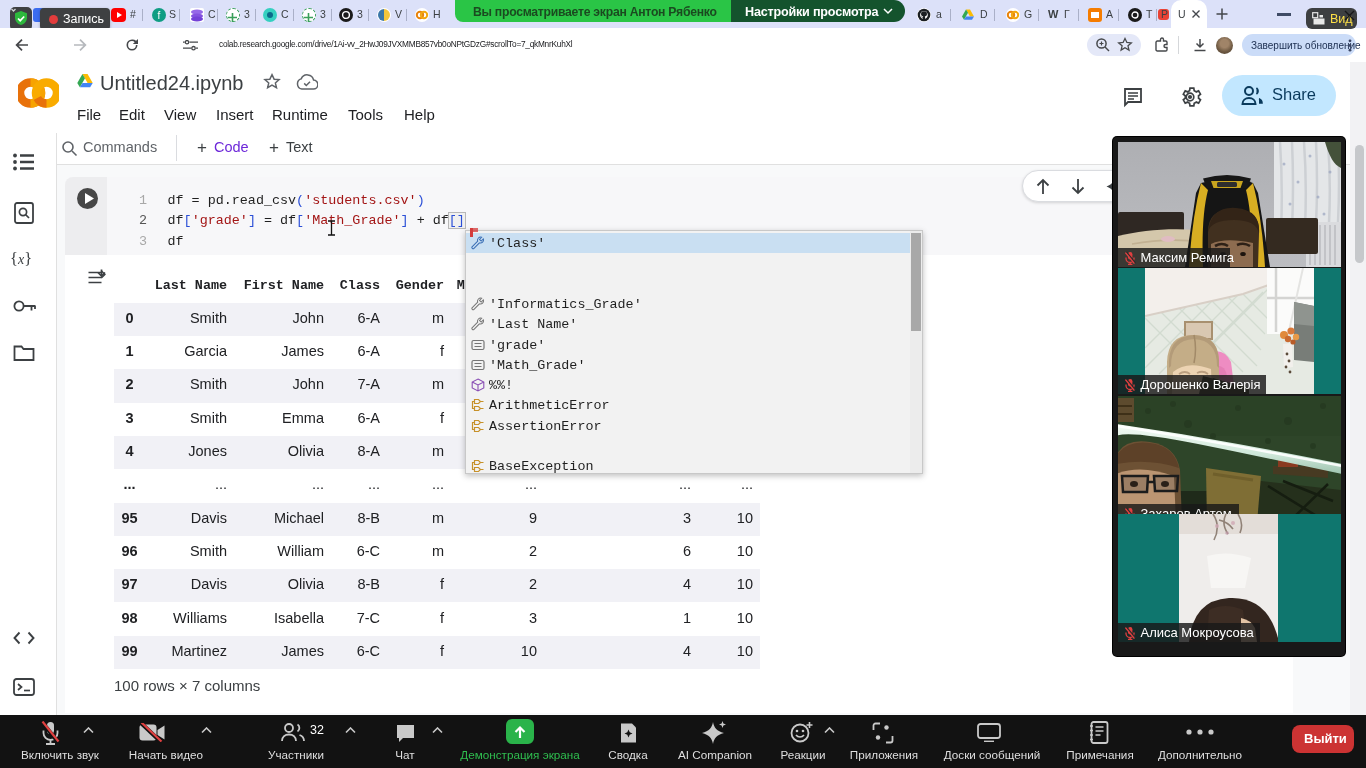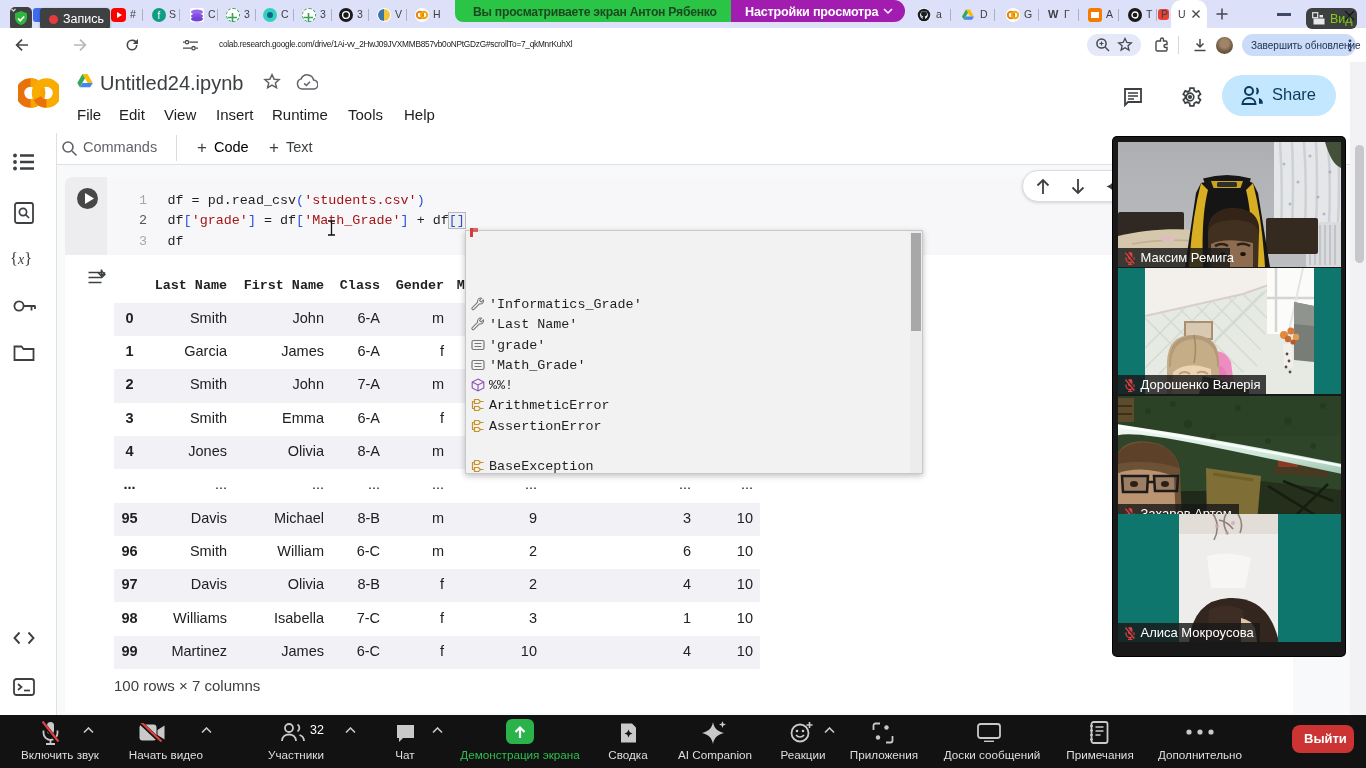--- a/index.html
+++ b/index.html
@@ -190,35 +190,35 @@
   </div>
   <div style="position:absolute; left:40px; top:8px; width:70px; height:22px; background:#3e4042; border-radius:4px; box-shadow:0 1px 3px rgba(0,0,0,.3);">
     <div style="position:absolute; left:9px; top:6.5px; width:9px; height:9px; border-radius:50%; background:#e23c3c;"></div>
     <span style="position:absolute; left:23px; top:4px; color:#fff; font-size:12.5px;">Запись</span>
   </div>
 
   <div id="banner">
     <div style="position:absolute; left:0; top:0; width:276px; height:22px; background:#2ac546; border-radius:0 0 0 8px;">
       <span style="position:absolute; left:18px; top:4.5px; font-size:12.2px; font-weight:bold; color:#1b4a20; white-space:nowrap; letter-spacing:-0.25px;">Вы просматриваете экран Антон Рябенко</span>
     </div>
-    <div style="position:absolute; left:276px; top:0; width:174px; height:22px; background:#a21caf; border-radius:0 11px 11px 0;">
+    <div style="position:absolute; left:276px; top:0; width:174px; height:22px; background:#14532d; border-radius:0 11px 11px 0;">
       <span style="position:absolute; left:14px; top:4.5px; font-size:12.6px; font-weight:bold; color:#fff; white-space:nowrap; letter-spacing:-0.2px;">Настройки просмотра</span>
       <svg style="position:absolute; left:152px; top:8px;" width="10" height="7">
           <path d="M1 1l4 4 4-4" stroke="#fff" stroke-width="1.5" fill="none"></path>
         </svg>
     </div>
   </div>
 
   <div style="position:absolute; left:1306px; top:8px; width:51px; height:21px; background:#3d3f41; border-radius:6px; z-index:50;">
     <svg style="position:absolute; left:6px; top:4px;" width="14" height="13" viewBox="0 0 14 13">
         <rect x="0.7" y="0.7" width="5" height="5" fill="none" stroke="#e8e8e8" stroke-width="1.2"></rect>
         <rect x="1.5" y="6.5" width="11" height="6" fill="#e8e8e8"></rect>
         <rect x="7.5" y="3" width="3.5" height="2.5" fill="#e8e8e8"></rect>
       </svg>
-    <span style="position:absolute; left:24px; top:3.5px; color:#84cc16; font-size:12.5px;">Вид</span>
+    <span style="position:absolute; left:24px; top:3.5px; color:#fde047; font-size:12.5px;">Вид</span>
     <svg style="position:absolute; left:38px; top:2px;" width="11" height="11">
         <path d="M1 1l9 9M10 1l-9 9" stroke="#17181a" stroke-width="1.4"></path>
       </svg>
   </div>
 
   <div id="addrbar">
 
     <svg style="left:14px; top:9px;" width="16" height="16" viewBox="0 0 16 16">
         <path d="M14 7.2H4.6l4-4L7.4 2 1.4 8l6 6 1.2-1.2-4-4H14z" fill="#46484b"></path>
       </svg>
@@ -319,21 +319,21 @@
   </div>
 
   <div id="toolrow">
     <svg style="position:absolute; left:4px; top:7px;" width="17" height="17" viewBox="0 0 17 17">
         <circle cx="7" cy="7" r="5" fill="none" stroke="#5f6368" stroke-width="1.6"></circle>
         <path d="M11 11l4.5 4.5" stroke="#5f6368" stroke-width="1.6"></path>
       </svg>
     <span style="position:absolute; left:26px; top:6px; font-size:14.5px; color:#5f6368;">Commands</span>
     <div style="position:absolute; left:119px; top:2px; width:1px; height:26px; background:#dadce0;"></div>
     <span style="position:absolute; left:140px; top:5px; font-size:17px; color:#3c4043;">+</span>
-    <span style="position:absolute; left:157px; top:6px; font-size:14.5px; color:#000000;">Code</span>
+    <span style="position:absolute; left:157px; top:6px; font-size:14.5px; color:#6d28d9;">Code</span>
     <span style="position:absolute; left:212px; top:5px; font-size:17px; color:#3c4043;">+</span>
     <span style="position:absolute; left:229px; top:6px; font-size:14.5px; color:#3c4043;">Text</span>
   </div>
 
   <div id="sidebar">
 
     <svg style="position:absolute; left:13px; top:20px;" width="22" height="18" viewBox="0 0 22 18">
         <circle cx="2" cy="2.5" r="1.9" fill="#3c4043"></circle>
         <circle cx="2" cy="9" r="1.9" fill="#3c4043"></circle>
         <circle cx="2" cy="15.5" r="1.9" fill="#3c4043"></circle>
@@ -546,20 +546,26 @@
             <path d="M3.5 5.5h7M3.5 8.5h7" stroke-width="1.2"></path>
           </g>
       <g id="cubeico">
             <path d="M7 1L12.8 4v6L7 13 1.2 10V4z M1.2 4L7 7l5.8-3M7 7v6" fill="none" stroke-width="1.1"></path>
           </g>
       <g id="classico">
             <path d="M3.5 1.5h4l2 2-2 2h-4zM3.5 8.5h4l2 2-2 2h-4z M3.5 3.5h-2v7h2 M9.5 3.5h3M9.5 10.5h3" fill="none" stroke-width="1.2"></path>
           </g>
     </defs>
       </svg>
+    <div class="acrow" style="top:2px; background:#c9dff2; width:456px;">
+        <svg class="acico" viewBox="0 0 14 14" width="14" height="14" stroke="#3b6fb5">
+          <use href="#wrench"></use>
+        </svg>
+        <span>'Class'</span>
+      </div>
     <div class="acrow" style="top:62.9px;">
         <svg class="acico" viewBox="0 0 14 14" width="14" height="14" stroke="#767676">
           <use href="#wrench"></use>
         </svg>
         <span>'Informatics_Grade'</span>
       </div>
     <div class="acrow" style="top:83.2px;">
         <svg class="acico" viewBox="0 0 14 14" width="14" height="14" stroke="#767676">
           <use href="#wrench"></use>
         </svg>

